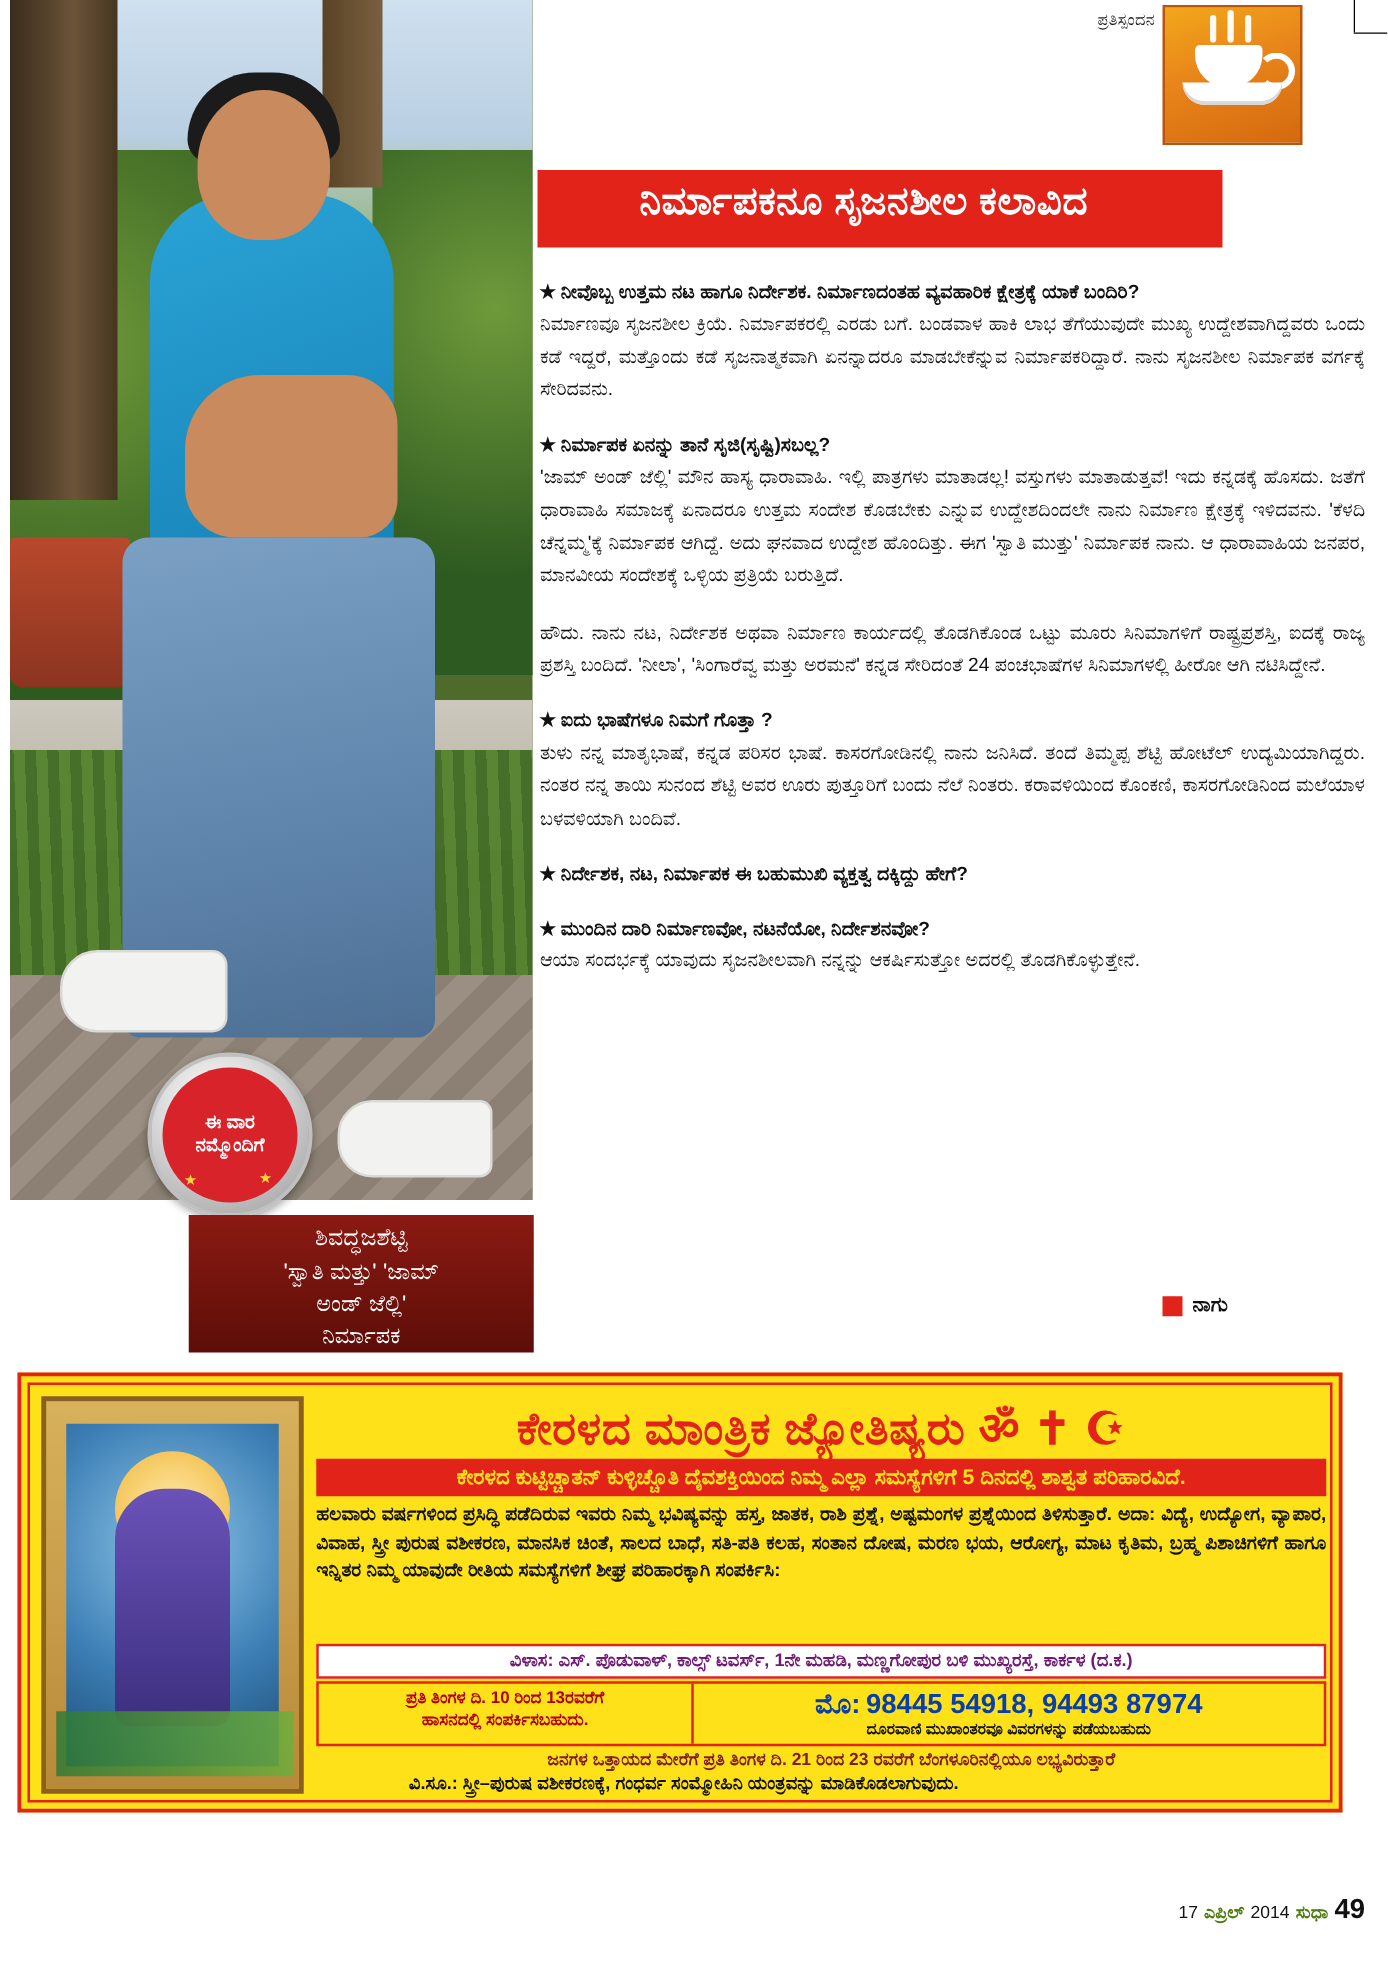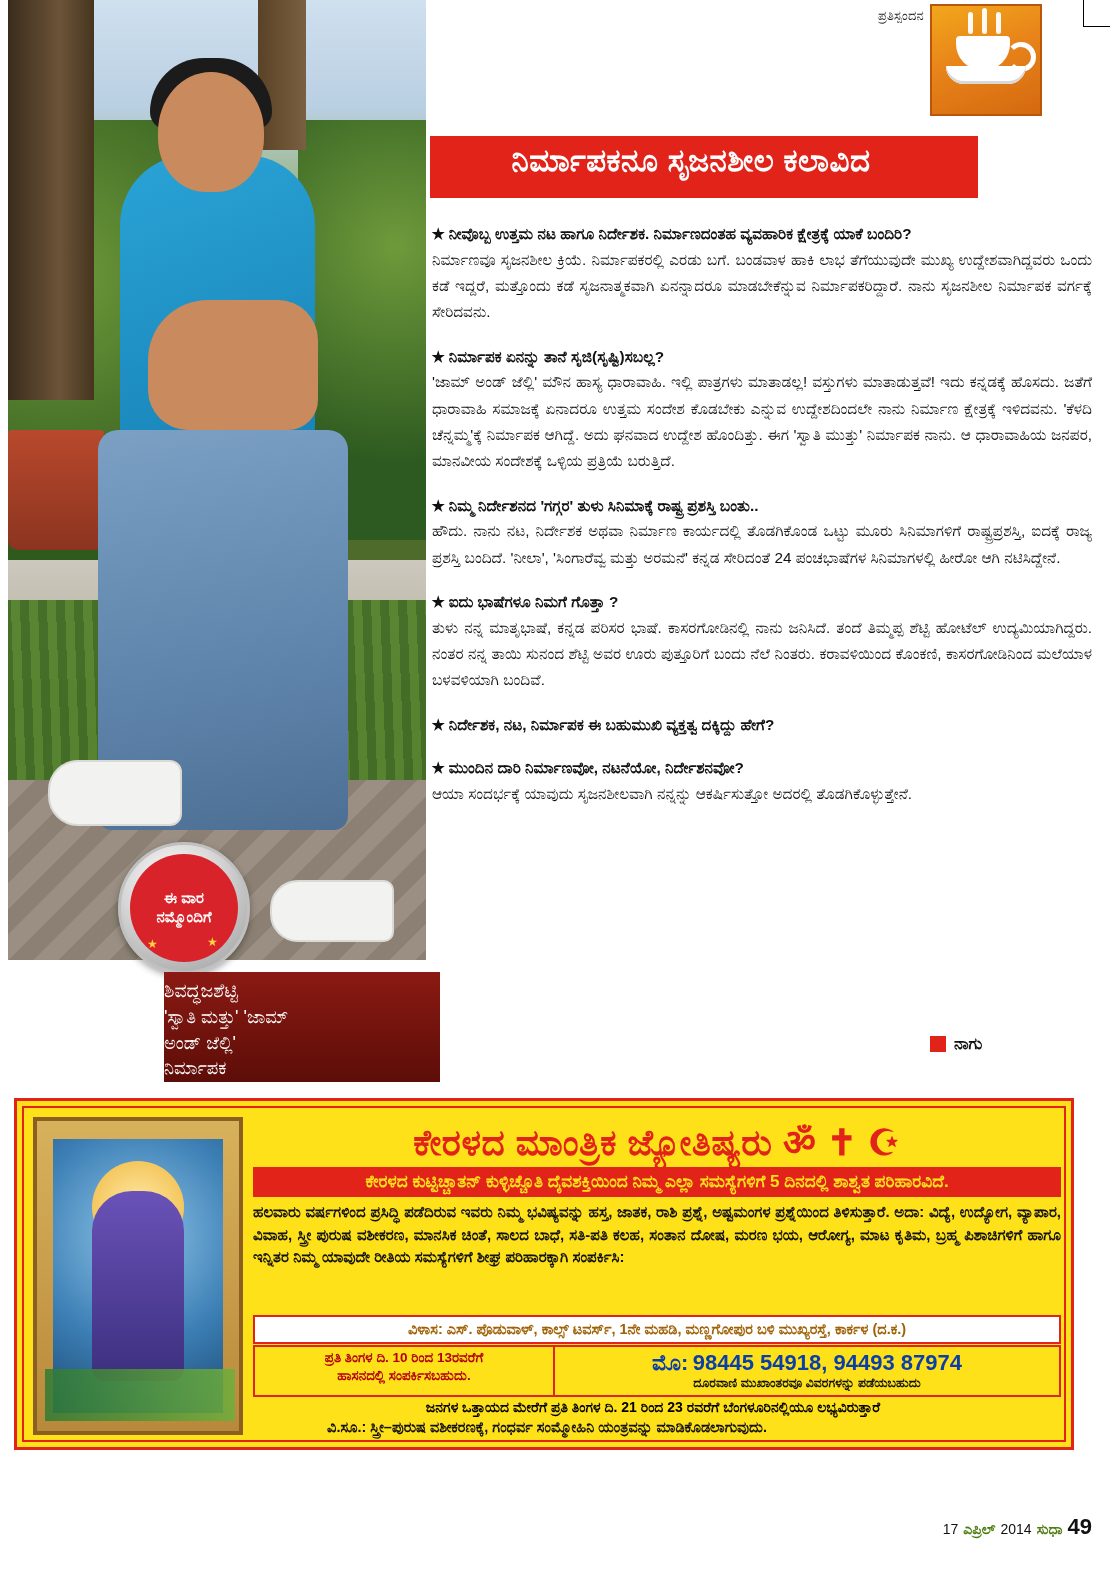--- a/index.html
+++ b/index.html
@@ -41,21 +41,21 @@
   .ph-shoe2{position:absolute;left:262px;top:880px;width:120px;height:58px;background:#f2f2f0;border-radius:28px 10px 10px 28px;border:2px solid #d9d9d6;}
   .ph-arm{position:absolute;left:140px;top:300px;width:170px;height:130px;background:#c98a5d;border-radius:60px 40px 30px 40px;}
 
   
   .badge{position:absolute;left:118px;top:842px;width:126px;height:126px;border-radius:50%;background:radial-gradient(circle at 40% 30%,#ffffff 0%,#d7d7d7 42%,#9a9a9a 100%);border:3px solid #c0c0c0;box-shadow:0 3px 7px rgba(0,0,0,.35);}
   .badge-inner{position:absolute;left:9px;top:9px;width:108px;height:108px;border-radius:50%;background:#d8232a;display:flex;align-items:center;justify-content:center;}
   .badge-text{color:#fff;font-size:15px;font-weight:bold;text-align:center;line-height:1.25;}
   .badge-star{position:absolute;color:#ffd23f;font-size:12px;}
 
   
-  .caption{position:absolute;left:164px;top:972px;width:276px;height:110px;background:linear-gradient(180deg,#8b1a13,#5d0d08);color:#fff;text-align:left;font-size:18px;line-height:1.42;padding-top:6px;box-sizing:border-box;}
+  .caption{position:absolute;left:151px;top:972px;width:276px;height:110px;background:linear-gradient(180deg,#8b1a13,#5d0d08);color:#fff;text-align:center;font-size:18px;line-height:1.42;padding-top:6px;box-sizing:border-box;}
   .caption .nm{font-size:19px;}
 
   
   .article{position:absolute;left:432px;top:222px;width:660px;color:#111;}
   .qa{margin-bottom:19px;}
   .q{font-size:15.3px;line-height:1.62;font-weight:bold;color:#111;}
   .a{font-size:15.3px;line-height:1.72;color:#111;text-align:justify;}
   .byline{position:absolute;left:930px;top:1035px;font-size:16px;font-weight:bold;color:#111;display:flex;align-items:center;gap:8px;}
   .byline .sq{width:16px;height:16px;background:#e2231a;display:inline-block;}
 
@@ -65,27 +65,27 @@
   .ad-img{position:absolute;left:16px;top:16px;width:210px;height:318px;background:linear-gradient(180deg,#d8b15c,#b8893a);border:4px solid #8a5f1f;box-sizing:border-box;overflow:hidden;}
   .ad-img .deity{position:absolute;left:16px;top:18px;right:16px;bottom:18px;background:radial-gradient(circle at 50% 35%,#8fc5e8,#3c7fb5 55%,#1d4a74 100%);}
   .ad-img .halo{position:absolute;left:50%;top:40px;width:92px;height:92px;margin-left:-46px;border-radius:50%;background:radial-gradient(circle,#ffe9a8,#f0b93f);}
   .ad-img .figure{position:absolute;left:50%;top:70px;margin-left:-46px;width:92px;height:190px;background:linear-gradient(180deg,#6a52b8,#3c2f7e);border-radius:40px 40px 12px 12px;}
   .ad-img .leaf{position:absolute;left:8px;bottom:10px;width:190px;height:52px;background:linear-gradient(90deg,#2f7a35,#6fae3c);opacity:.85;}
 
   .ad-title{position:absolute;left:236px;top:16px;width:808px;text-align:center;color:#e2231a;font-size:36px;font-weight:bold;letter-spacing:.5px;}
   .ad-title .syms{color:#e2231a;}
   .ad-sub{position:absolute;left:236px;top:66px;width:808px;text-align:center;background:#e2231a;color:#ffe11a;font-size:17px;font-weight:bold;padding:5px 4px;box-sizing:border-box;}
   .ad-body{position:absolute;left:236px;top:100px;width:808px;font-size:15px;line-height:1.5;color:#111;font-weight:bold;text-align:justify;}
-  .ad-addr{position:absolute;left:236px;top:214px;width:808px;background:#fff;border:2px solid #e2231a;box-sizing:border-box;font-size:14.5px;font-weight:bold;color:#a16207;padding:4px 6px;text-align:center;}
+  .ad-addr{position:absolute;left:236px;top:214px;width:808px;background:#fff;border:2px solid #e2231a;box-sizing:border-box;font-size:14.5px;font-weight:bold;color:#701a75;padding:4px 6px;text-align:center;}
   .ad-contact{position:absolute;left:236px;top:244px;width:808px;height:52px;border:2px solid #e2231a;box-sizing:border-box;display:flex;background:#ffe11a;}
   .ad-contact .lcol{width:300px;border-right:2px solid #e2231a;box-sizing:border-box;padding:2px 4px;text-align:center;font-size:13.5px;font-weight:bold;color:#b3000d;line-height:1.3;}
   .ad-contact .rcol{flex:1;text-align:center;padding-top:3px;}
   .ad-contact .phone{color:#0a3fa8;font-size:22px;font-weight:bold;}
   .ad-contact .note{font-size:12.5px;color:#111;font-weight:bold;}
-  .ad-line{position:absolute;left:232px;top:298px;width:808px;text-align:center;font-size:14px;font-weight:bold;color:#000000;}
+  .ad-line{position:absolute;left:244px;top:298px;width:808px;text-align:center;font-size:14px;font-weight:bold;color:#7f1d1d;}
   .ad-foot{position:absolute;left:20px;top:318px;width:1020px;text-align:center;font-size:14.5px;font-weight:bold;color:#111;}
 
   
   .footer{position:absolute;right:18px;top:1470px;font-size:14px;color:#111;display:flex;align-items:baseline;gap:5px;}
   .footer .big{font-size:22px;font-weight:bold;color:#111;margin-top:44px;}
   .footer .red{color:#4d7c0f;font-weight:bold;}
 </style>
 </head>
 <body>
 
@@ -150,21 +150,20 @@
   <div class="article">
     <div class="qa">
       <div class="q">★ ನೀವೊಬ್ಬ ಉತ್ತಮ ನಟ ಹಾಗೂ ನಿರ್ದೇಶಕ. ನಿರ್ಮಾಣದಂತಹ ವ್ಯವಹಾರಿಕ ಕ್ಷೇತ್ರಕ್ಕೆ ಯಾಕೆ ಬಂದಿರಿ?</div>
       <div class="a">ನಿರ್ಮಾಣವೂ ಸೃಜನಶೀಲ ಕ್ರಿಯೆ. ನಿರ್ಮಾಪಕರಲ್ಲಿ ಎರಡು ಬಗೆ. ಬಂಡವಾಳ ಹಾಕಿ ಲಾಭ ತೆಗೆಯುವುದೇ ಮುಖ್ಯ ಉದ್ದೇಶವಾಗಿದ್ದವರು ಒಂದು ಕಡೆ ಇದ್ದರೆ, ಮತ್ತೊಂದು ಕಡೆ ಸೃಜನಾತ್ಮಕವಾಗಿ ಏನನ್ನಾದರೂ ಮಾಡಬೇಕೆನ್ನುವ ನಿರ್ಮಾಪಕರಿದ್ದಾರೆ. ನಾನು ಸೃಜನಶೀಲ ನಿರ್ಮಾಪಕ ವರ್ಗಕ್ಕೆ ಸೇರಿದವನು.</div>
     </div>
     <div class="qa">
       <div class="q">★ ನಿರ್ಮಾಪಕ ಏನನ್ನು ತಾನೆ ಸೃಜಿ(ಸೃಷ್ಟಿ)ಸಬಲ್ಲ?</div>
       <div class="a">'ಜಾಮ್ ಅಂಡ್ ಜೆಲ್ಲಿ' ಮೌನ ಹಾಸ್ಯ ಧಾರಾವಾಹಿ. ಇಲ್ಲಿ ಪಾತ್ರಗಳು ಮಾತಾಡಲ್ಲ! ವಸ್ತುಗಳು ಮಾತಾಡುತ್ತವೆ! ಇದು ಕನ್ನಡಕ್ಕೆ ಹೊಸದು. ಜತೆಗೆ ಧಾರಾವಾಹಿ ಸಮಾಜಕ್ಕೆ ಏನಾದರೂ ಉತ್ತಮ ಸಂದೇಶ ಕೊಡಬೇಕು ಎನ್ನುವ ಉದ್ದೇಶದಿಂದಲೇ ನಾನು ನಿರ್ಮಾಣ ಕ್ಷೇತ್ರಕ್ಕೆ ಇಳಿದವನು. 'ಕೆಳದಿ ಚೆನ್ನಮ್ಮ'ಕ್ಕೆ ನಿರ್ಮಾಪಕ ಆಗಿದ್ದೆ. ಅದು ಘನವಾದ ಉದ್ದೇಶ ಹೊಂದಿತ್ತು. ಈಗ 'ಸ್ವಾತಿ ಮುತ್ತು' ನಿರ್ಮಾಪಕ ನಾನು. ಆ ಧಾರಾವಾಹಿಯ ಜನಪರ, ಮಾನವೀಯ ಸಂದೇಶಕ್ಕೆ ಒಳ್ಳಿಯ ಪ್ರತ್ರಿಯೆ ಬರುತ್ತಿದೆ.</div>
     </div>
     <div class="qa">
-      <div class="q">★ ನಿಮ್ಮ ನಿರ್ದೇಶನದ 'ಗಗ್ಗರ' ತುಳು ಸಿನಿಮಾಕ್ಕೆ ರಾಷ್ಟ್ರ ಪ್ರಶಸ್ತಿ ಬಂತು..</div>
       <div class="a">ಹೌದು. ನಾನು ನಟ, ನಿರ್ದೇಶಕ ಅಥವಾ ನಿರ್ಮಾಣ ಕಾರ್ಯದಲ್ಲಿ ತೊಡಗಿಕೊಂಡ ಒಟ್ಟು ಮೂರು ಸಿನಿಮಾಗಳಿಗೆ ರಾಷ್ಟ್ರಪ್ರಶಸ್ತಿ, ಐದಕ್ಕೆ ರಾಜ್ಯ ಪ್ರಶಸ್ತಿ ಬಂದಿದೆ. 'ನೀಲಾ', 'ಸಿಂಗಾರೆವ್ವ ಮತ್ತು ಅರಮನೆ' ಕನ್ನಡ ಸೇರಿದಂತೆ 24 ಪಂಚಭಾಷೆಗಳ ಸಿನಿಮಾಗಳಲ್ಲಿ ಹೀರೋ ಆಗಿ ನಟಿಸಿದ್ದೇನೆ.</div>
     </div>
     <div class="qa">
       <div class="q">★ ಐದು ಭಾಷೆಗಳೂ ನಿಮಗೆ ಗೊತ್ತಾ ?</div>
       <div class="a">ತುಳು ನನ್ನ ಮಾತೃಭಾಷೆ, ಕನ್ನಡ ಪರಿಸರ ಭಾಷೆ. ಕಾಸರಗೋಡಿನಲ್ಲಿ ನಾನು ಜನಿಸಿದೆ. ತಂದೆ ತಿಮ್ಮಪ್ಪ ಶೆಟ್ಟಿ ಹೋಟೆಲ್ ಉದ್ಯಮಿಯಾಗಿದ್ದರು. ನಂತರ ನನ್ನ ತಾಯಿ ಸುನಂದ ಶೆಟ್ಟಿ ಅವರ ಊರು ಪುತ್ತೂರಿಗೆ ಬಂದು ನೆಲೆ ನಿಂತರು. ಕರಾವಳಿಯಿಂದ ಕೊಂಕಣಿ, ಕಾಸರಗೋಡಿನಿಂದ ಮಲೆಯಾಳ ಬಳವಳಿಯಾಗಿ ಬಂದಿವೆ.</div>
     </div>
     <div class="qa">
       <div class="q">★ ನಿರ್ದೇಶಕ, ನಟ, ನಿರ್ಮಾಪಕ ಈ ಬಹುಮುಖಿ ವ್ಯಕ್ತತ್ವ ದಕ್ಕಿದ್ದು ಹೇಗೆ?</div>
     </div>
     <div class="qa">

